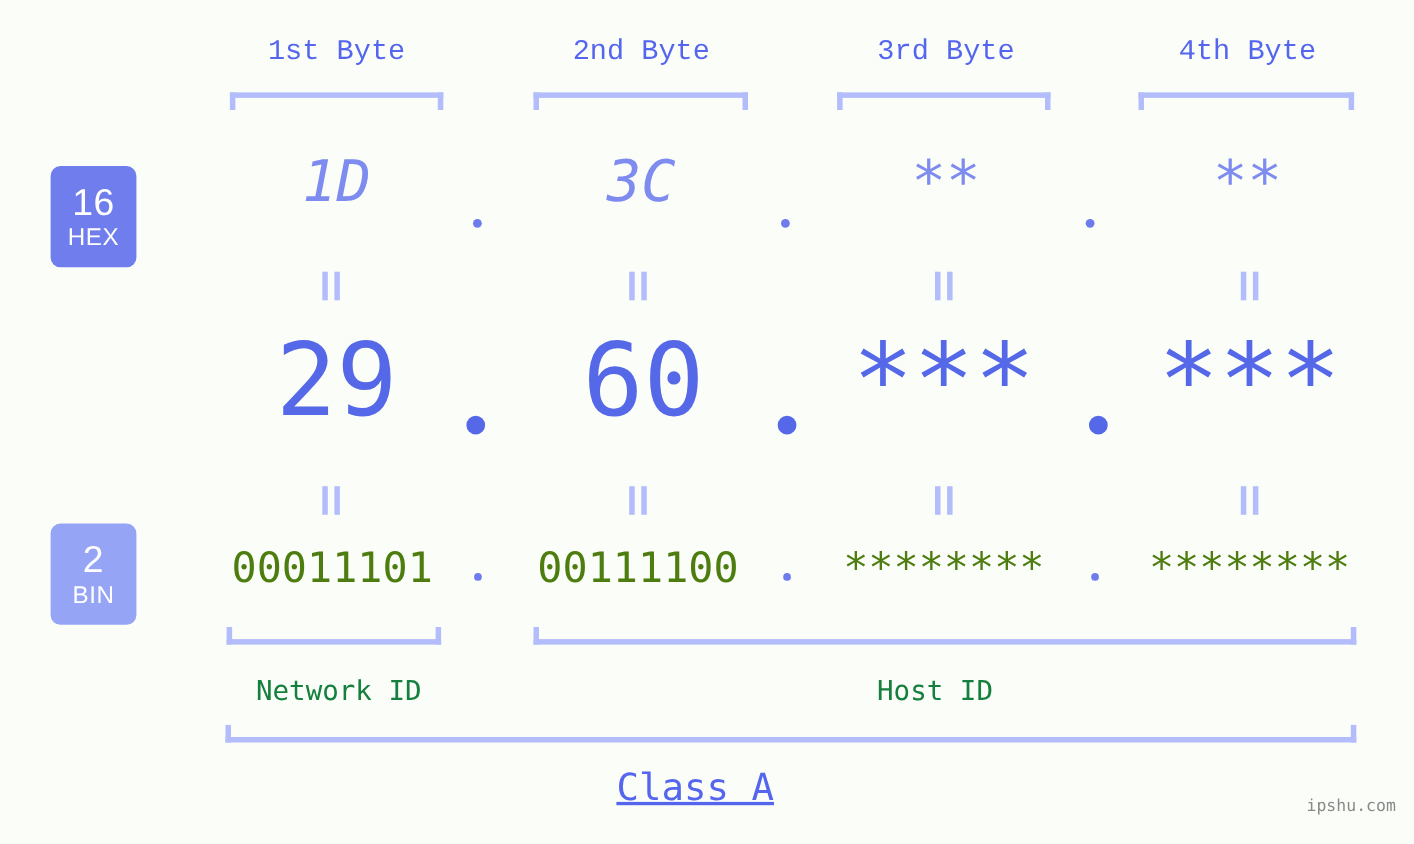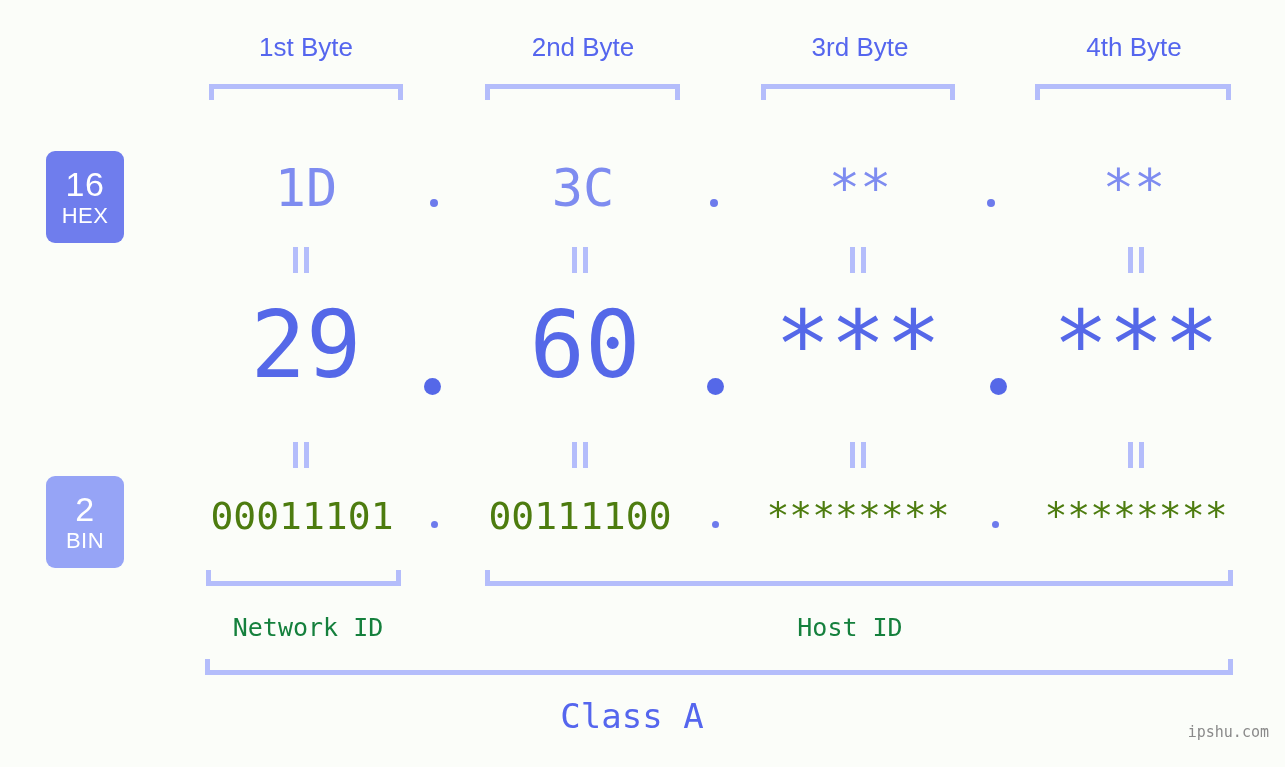--- a/index.html
+++ b/index.html
@@ -24,21 +24,21 @@
 
   
   .abs { position: absolute; }
 
   
   .byte-head {
     position: absolute;
     top: 32px;
     text-align: center;
     color: #5566ee;
-    font-family: Liberation Sans, sans-serif;
+    font-family: Liberation Mono, monospace;
     font-size: 26px;
     letter-spacing: 0px;
     white-space: nowrap;
   }
 
   
   .bracket {
     position: absolute;
     box-sizing: border-box;
     border-top: 5px solid #b4bdfb;
@@ -86,22 +86,23 @@
   .val {
     position: absolute;
     text-align: center;
     white-space: nowrap;
     font-family: "DejaVu Sans Mono", monospace;
   }
 
   .hex-row .val {
     font-size: 52px;
     color: #7e8cf0;
-    top: 162px;
-    line-height: 1;
+    top: 140px;
+    line-height: 1;
+    font-style: italic;
   }
   .dec-row .val {
     font-size: 92px;
     color: #5568e8;
     top: 300px;
     line-height: 1;
   }
   .bin-row .val {
     font-size: 38px;
     color: #4d7c0f;
@@ -256,17 +257,17 @@
     <div class="dot dot-bin abs" style="left:992px; top:521px;"></div>
   </div>
 
   <div class="bracket-up" style="left:206px; top:570px; width:195px;"></div>
   <div class="bracket-up" style="left:485px; top:570px; width:748px;"></div>
 
   <div class="region-label" style="left:203px; top:613px; width:210px;">Network ID</div>
   <div class="region-label" style="left:745px; top:613px; width:210px;">Host ID</div>
 
   <div class="bracket-up" style="left:205px; top:659px; width:1028px;"></div>
-  <div class="class-label" style="left:532px; top:696px; width:200px;">Class A</div>
+  <div class="class-label" style="left:532px; top:696px; width:200px;text-decoration:underline;">Class A</div>
 
   <div class="watermark">ipshu.com</div>
 
 </div>
 
 </body></html>

